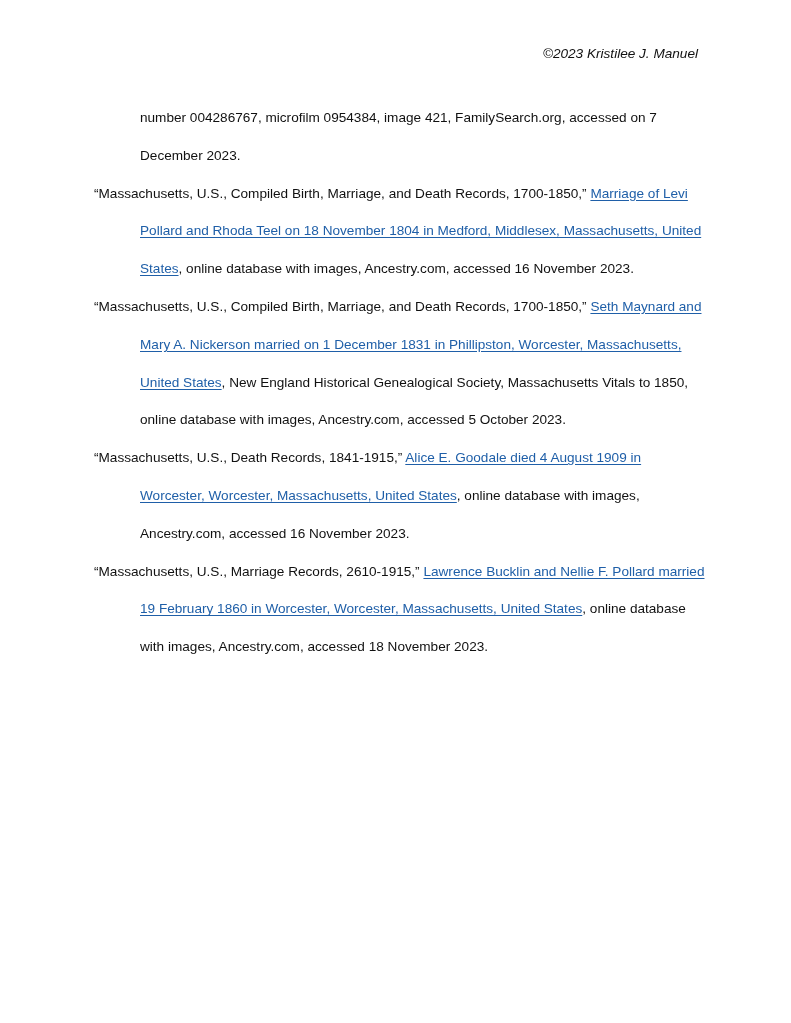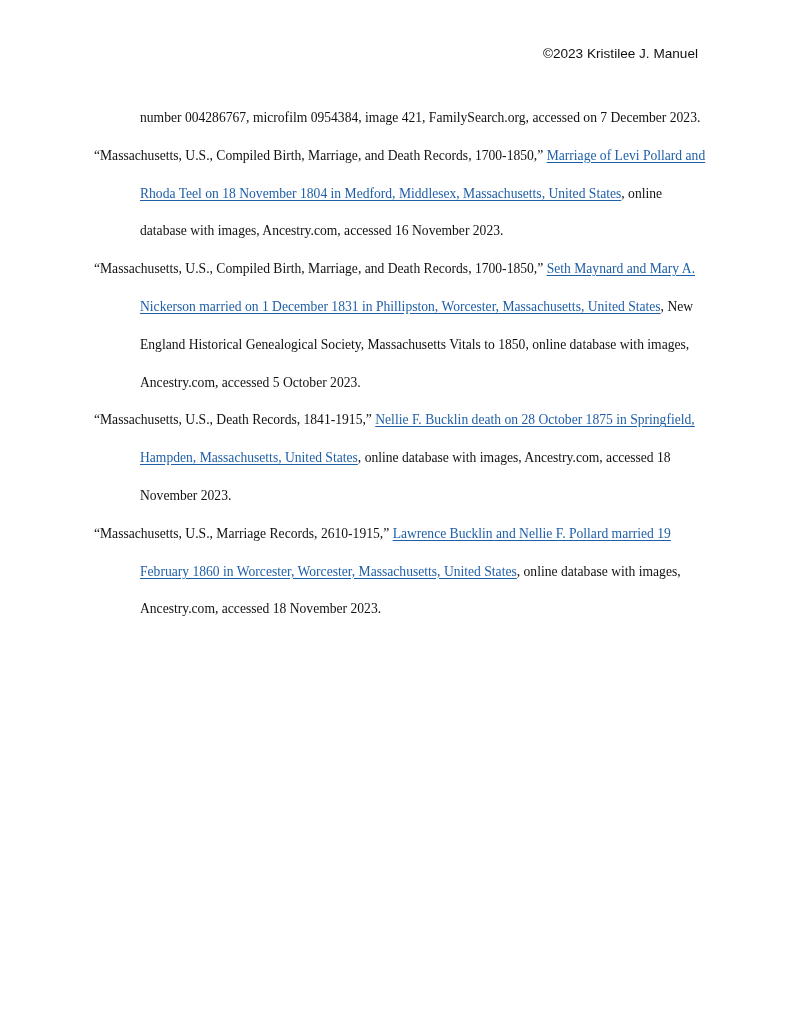--- a/index.html
+++ b/index.html
@@ -1,37 +1,37 @@
 <!DOCTYPE html>
 <html><head>
 <meta charset="utf-8">
 <style>
   html, body { margin: 0; padding: 0; background: #ffffff; }
   body { width: 791px; height: 1023px; position: relative; overflow: hidden;
          font-family: "Liberation Sans", sans-serif; color: #111111; }
-  .header { position: absolute; top: 46px; right: 93px; font-size: 13.6px; }
+  .header { position: absolute; top: 46px; right: 93px; font-size: 13.6px; font-style: italic; }
   .content { position: absolute; top: 99px; left: 94px; width: 612px; }
-  .entry { font-size: 13.6px; line-height: 37.8px; padding-left: 46px; text-indent: -46px; margin: 0; font-family: Liberation Serif, serif; }
+  .entry { font-size: 13.6px; line-height: 37.8px; padding-left: 46px; text-indent: -46px; margin: 0; }
   .entry.cont { }
   a.link { color: #1f5fa8; text-decoration: underline; text-underline-offset: 2px; }
 </style>
 </head>
 <body>
 
 <div class="header">©2023 Kristilee J. Manuel</div>
 
 <div class="content">
   <p class="entry cont" style="padding-left:46px;text-indent:0;">
     <span>number 004286767, microfilm 0954384, image 421, FamilySearch.org, accessed on 7 December 2023.</span>
   </p>
   <p class="entry">
     <span>“Massachusetts, U.S., Compiled Birth, Marriage, and Death Records, 1700-1850,” </span><a class="link">Marriage of Levi Pollard and Rhoda Teel on 18 November 1804 in Medford, Middlesex, Massachusetts, United States</a><span>, online database with images, Ancestry.com, accessed 16 November 2023.</span>
   </p>
   <p class="entry">
     <span>“Massachusetts, U.S., Compiled Birth, Marriage, and Death Records, 1700-1850,” </span><a class="link">Seth Maynard and Mary A. Nickerson married on 1 December 1831 in Phillipston, Worcester, Massachusetts, United States</a><span>, New England Historical Genealogical Society, Massachusetts Vitals to 1850, online database with images, Ancestry.com, accessed 5 October 2023.</span>
   </p>
   <p class="entry">
-    <span>“Massachusetts, U.S., Death Records, 1841-1915,” </span><a class="link">Nellie F. Bucklin death on 28 October 1875 in Springfield, Hampden, Massachusetts, United States</a><span>, online database with images, Ancestry.com, accessed 18 November 2023.</span>
+    <span>“Massachusetts, U.S., Death Records, 1841-1915,” </span><a class="link">Alice E. Goodale died 4 August 1909 in Worcester, Worcester, Massachusetts, United States</a><span>, online database with images, Ancestry.com, accessed 16 November 2023.</span>
   </p>
   <p class="entry">
     <span>“Massachusetts, U.S., Marriage Records, 2610-1915,” </span><a class="link">Lawrence Bucklin and Nellie F. Pollard married 19 February 1860 in Worcester, Worcester, Massachusetts, United States</a><span>, online database with images, Ancestry.com, accessed 18 November 2023.</span>
   </p>
 </div>
 
 </body></html>

